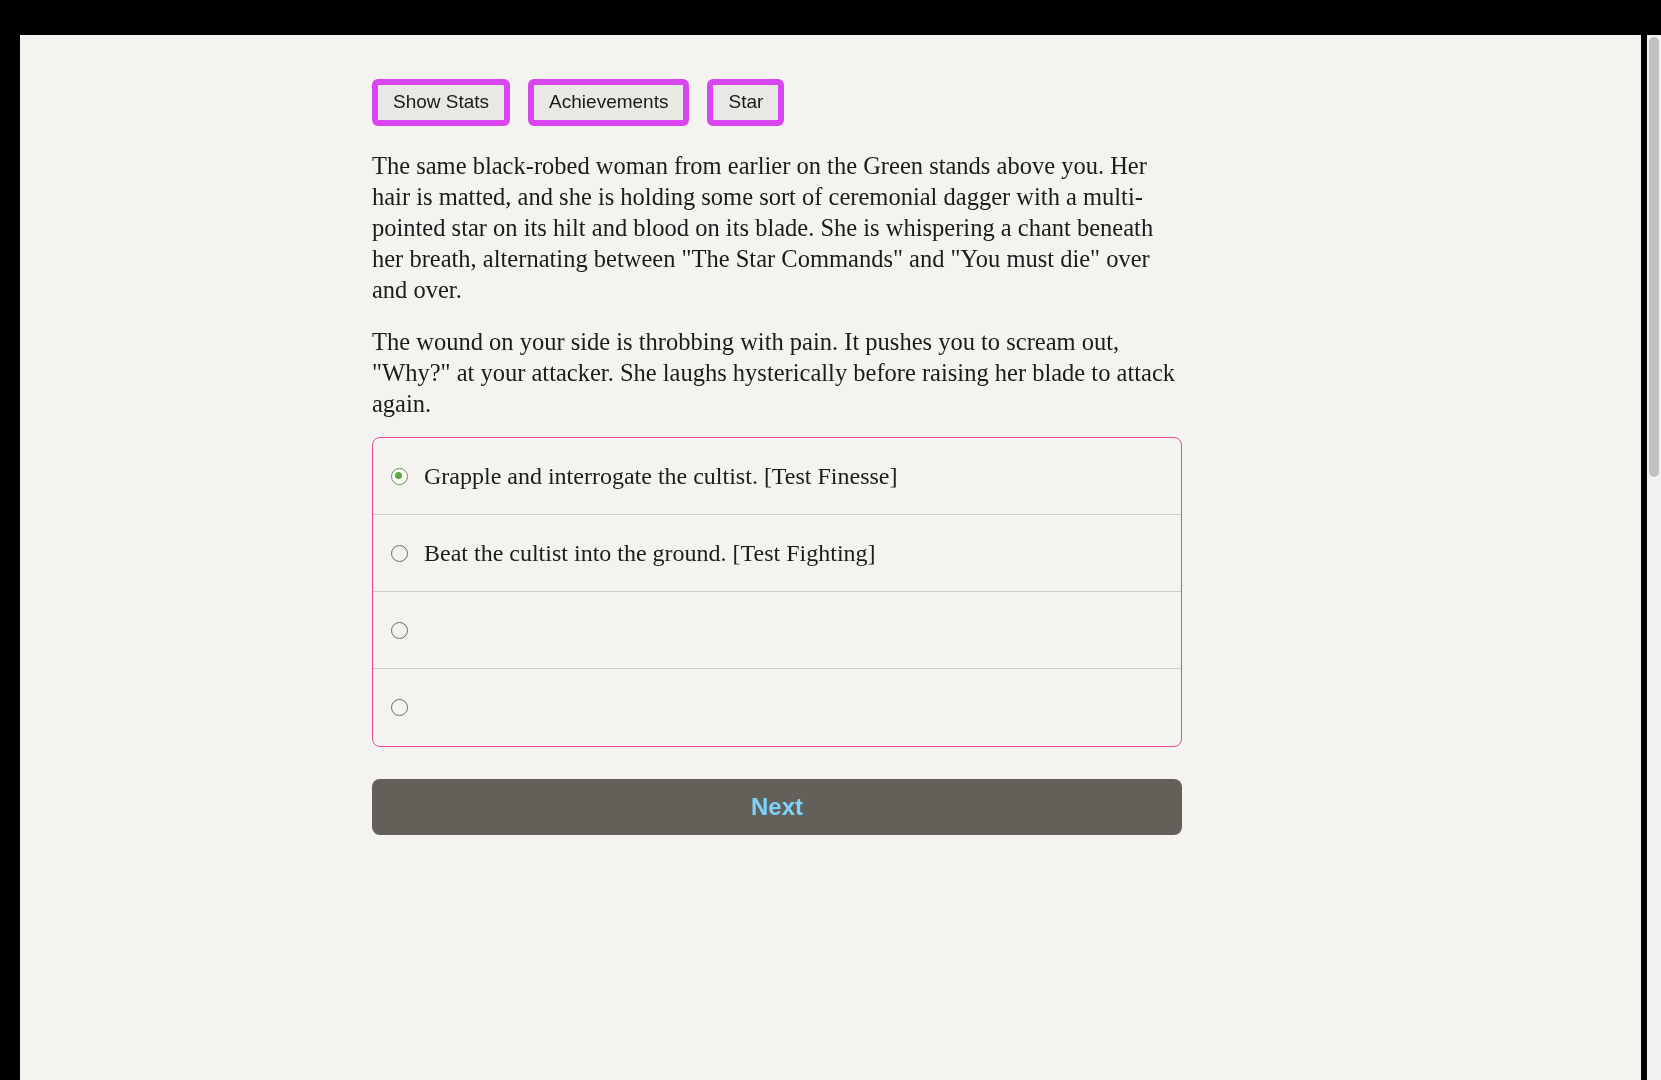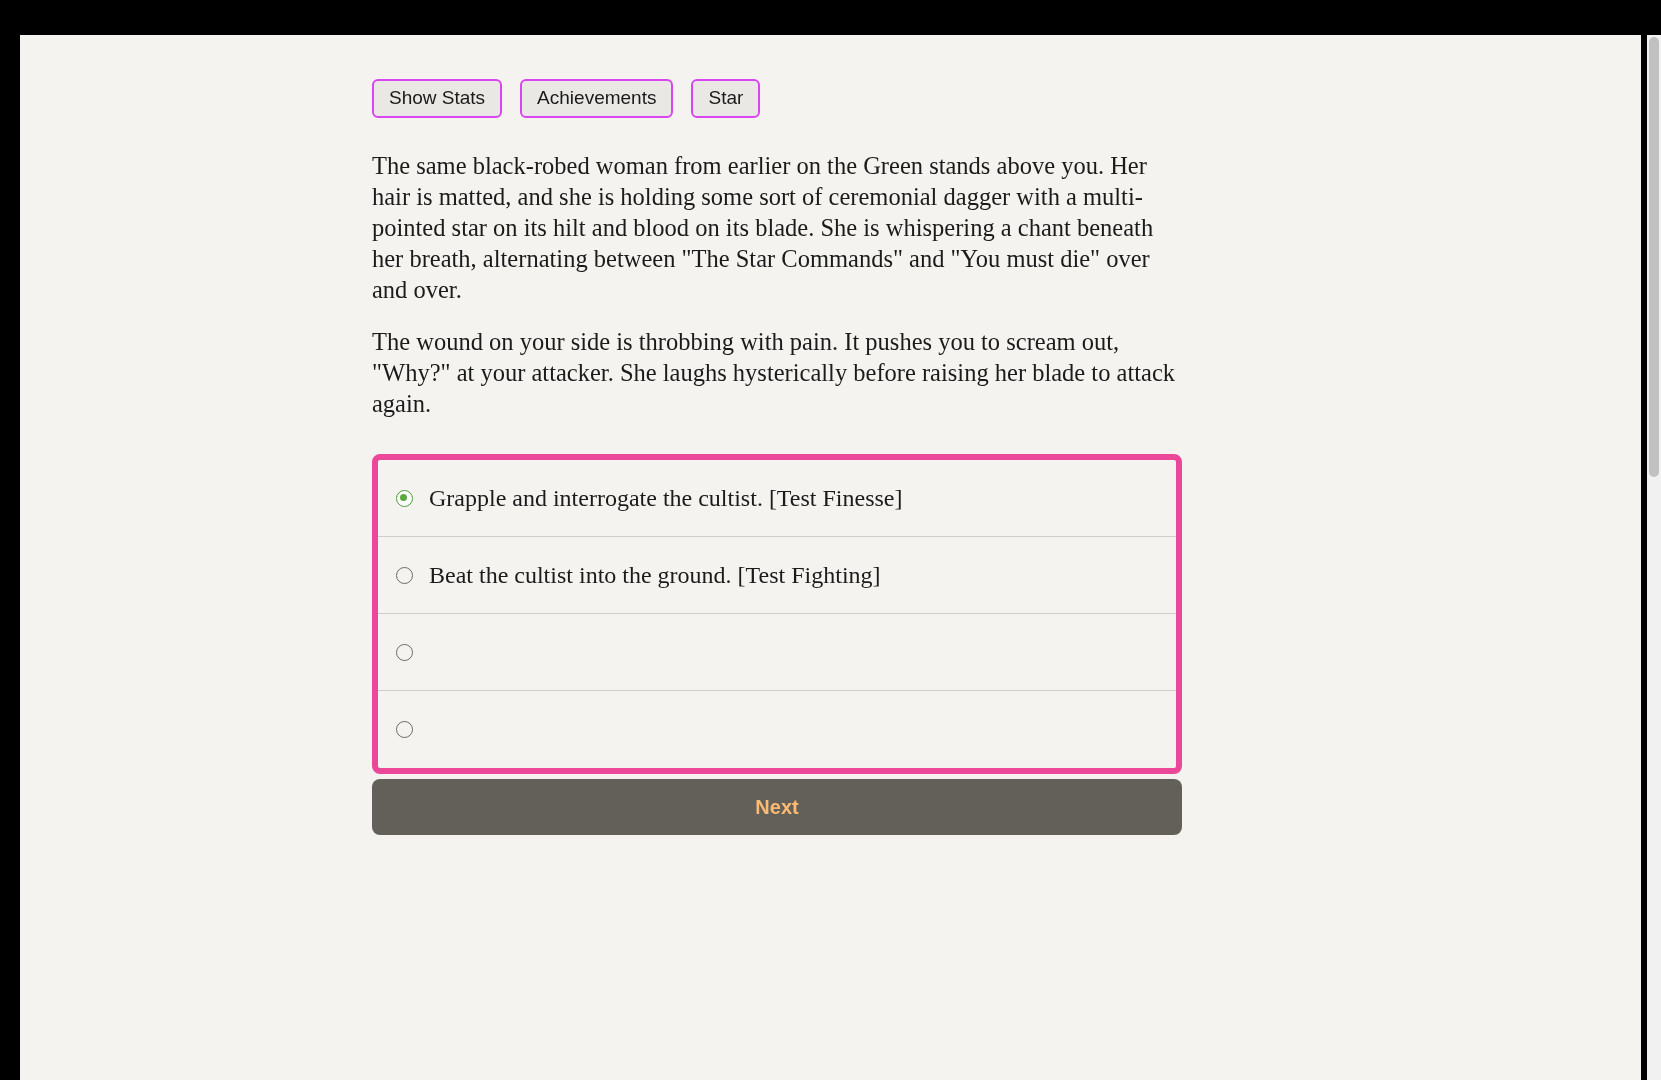--- a/index.html
+++ b/index.html
@@ -71,21 +71,21 @@
     top: 44px;
     left: 372px;
     display: flex;
     gap: 18px;
   }
   .topbtn {
     font-family: "Liberation Sans", sans-serif;
     font-size: 19px;
     color: #1a1a1a;
     background: #e9e8e4;
-    border: 2px solid #d946ef;
+    border: 6px solid #d946ef;
     border-radius: 6px;
     padding: 7px 15px 9px 15px;
     line-height: 1;
     cursor: pointer;
   }
 
   
   .story {
     position: absolute;
     left: 372px;
@@ -97,23 +97,23 @@
     color: #1b1b1b;
   }
   .story p {
     margin: 0 0 21px 0;
   }
 
   
   .choices {
     position: absolute;
     left: 372px;
-    top: 419px;
+    top: 402px;
     width: 810px;
-    border: 6px solid #ec4899;
+    border: 1px solid #ec4899;
     border-radius: 8px;
     background: #f4f3ef;
     box-sizing: border-box;
   }
   .choice {
     display: flex;
     align-items: center;
     min-height: 77px;
     padding: 0 18px;
     border-bottom: 1px solid #cfcec9;
@@ -158,24 +158,24 @@
   
   .next-btn {
     position: absolute;
     left: 372px;
     top: 744px;
     width: 810px;
     height: 56px;
     background: #636059;
     border: none;
     border-radius: 8px;
-    color: #fdba74;
+    color: #7dd3fc;
     font-family: "Liberation Sans", sans-serif;
     font-weight: bold;
-    font-size: 20px;
+    font-size: 24px;
     cursor: pointer;
   }
 </style>
 </head>
 <body>
 
 <div id="viewport">
 
   <div id="topbar"></div>
   <div id="left-gutter"></div>

